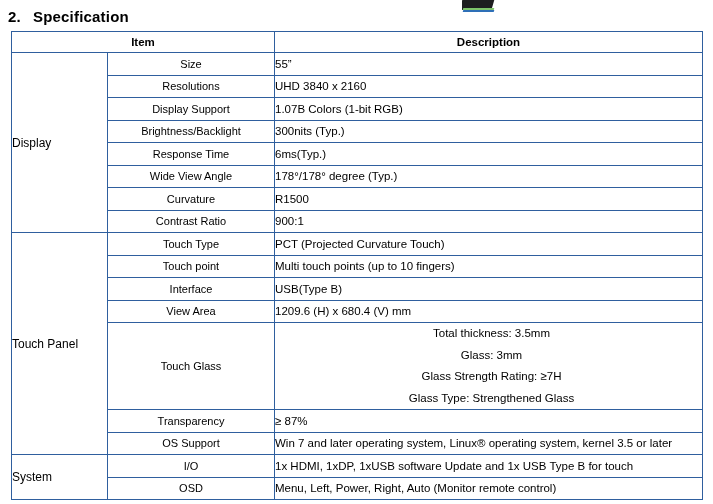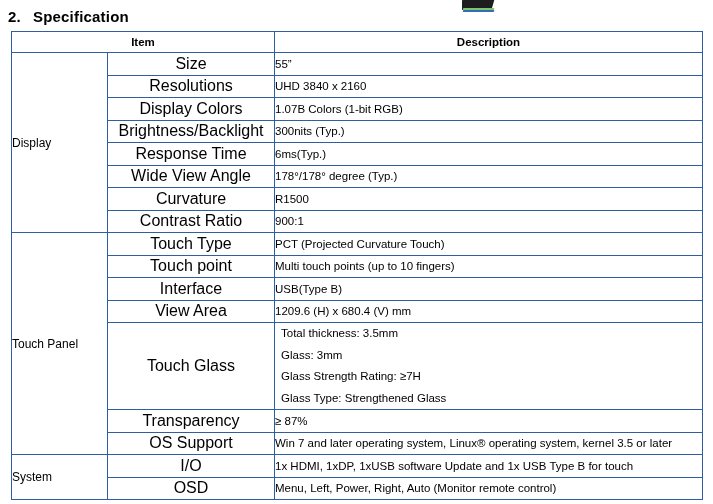--- a/index.html
+++ b/index.html
@@ -98,31 +98,32 @@
   .col-desc { width: 428px; }
 
   td.cat {
     text-align: left;
     font-weight: normal;
     font-size: 12px;
   }
   td.item {
     text-align: center;
     height: 21.5px;
-    font-size: 16px;
+    font-size: 11px;
   }
   td.desc {
     text-align: left;
     padding-left: 6px;
     height: 21.5px;
     font-size: 11.5px;
     margin-top: 41px;
   }
   td.desc-multi {
     padding: 0;
+    text-align: center;
   }
   .multi-line {
     padding-left: 6px;
     height: 21.5px;
     line-height: 21.5px;
     white-space: nowrap;
   }
   .nowrap { white-space: nowrap; }
   .small { font-size: 10.5px; }
 </style>
@@ -158,21 +159,21 @@
       <tr>
         <td class="cat" rowspan="8">Display</td>
         <td class="item">Size</td>
         <td class="desc">55”</td>
       </tr>
       <tr>
         <td class="item">Resolutions</td>
         <td class="desc">UHD 3840 x 2160</td>
       </tr>
       <tr>
-        <td class="item">Display Colors</td>
+        <td class="item">Display Support</td>
         <td class="desc">1.07B Colors (1-bit RGB)</td>
       </tr>
       <tr>
         <td class="item">Brightness/Backlight</td>
         <td class="desc">300nits (Typ.)</td>
       </tr>
       <tr>
         <td class="item">Response Time</td>
         <td class="desc">6ms(Typ.)</td>
       </tr>

